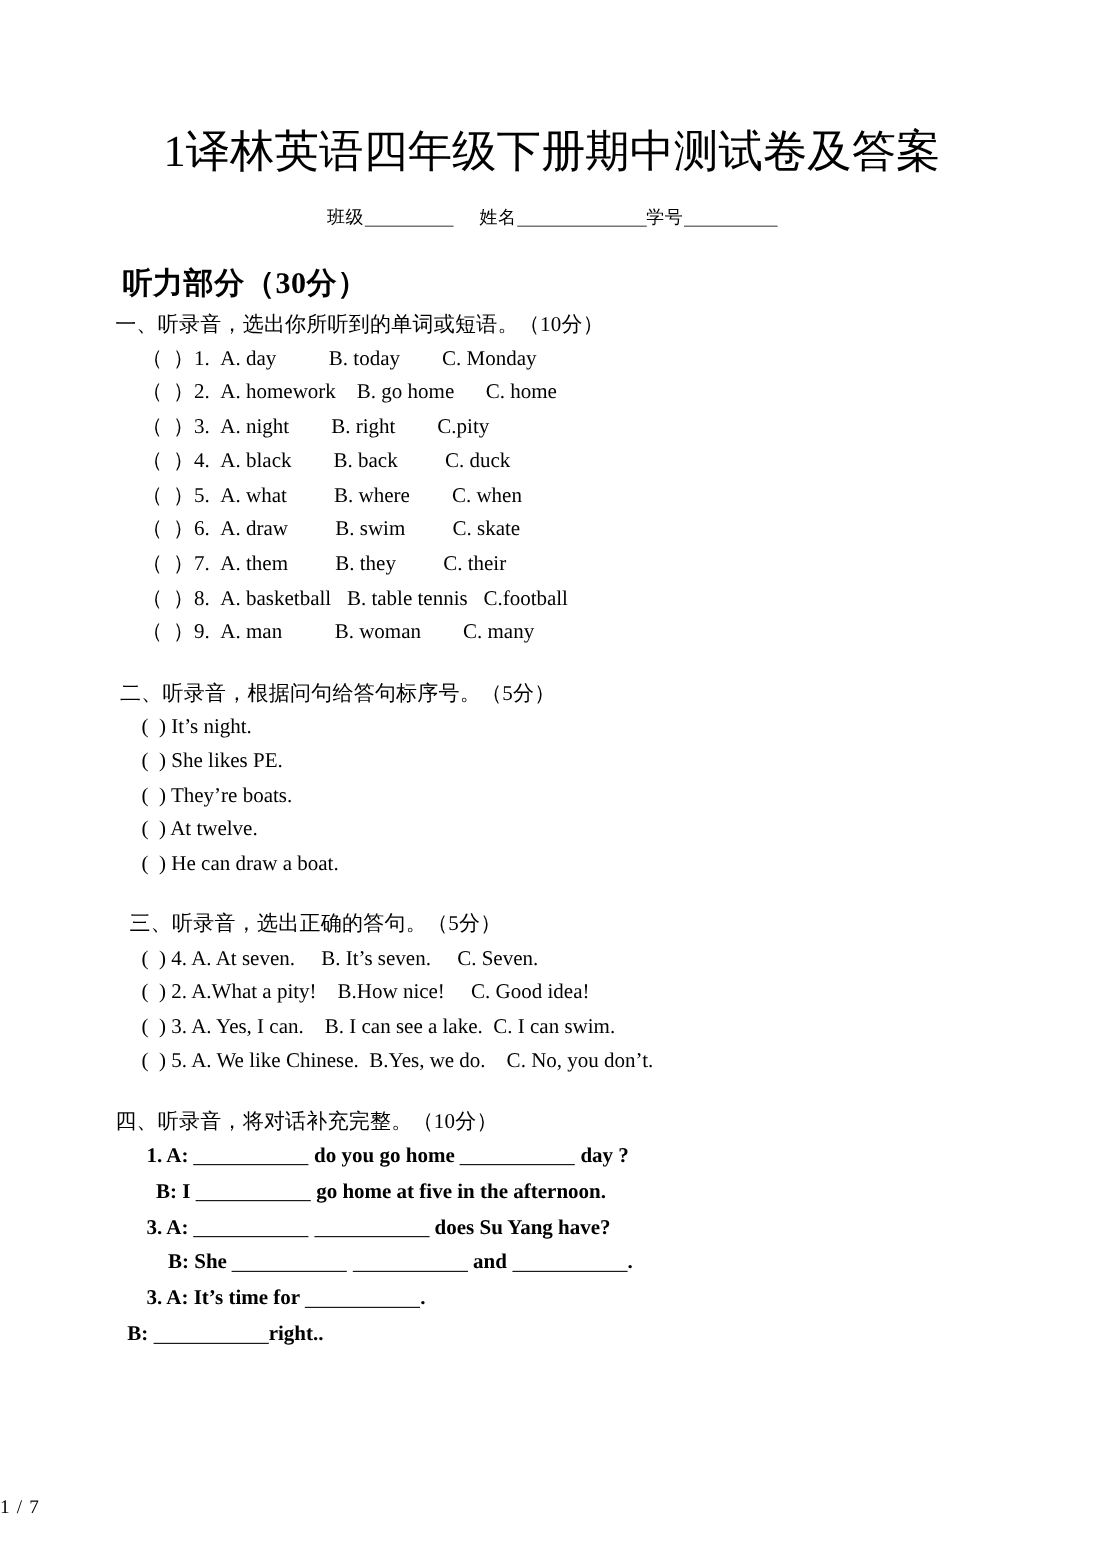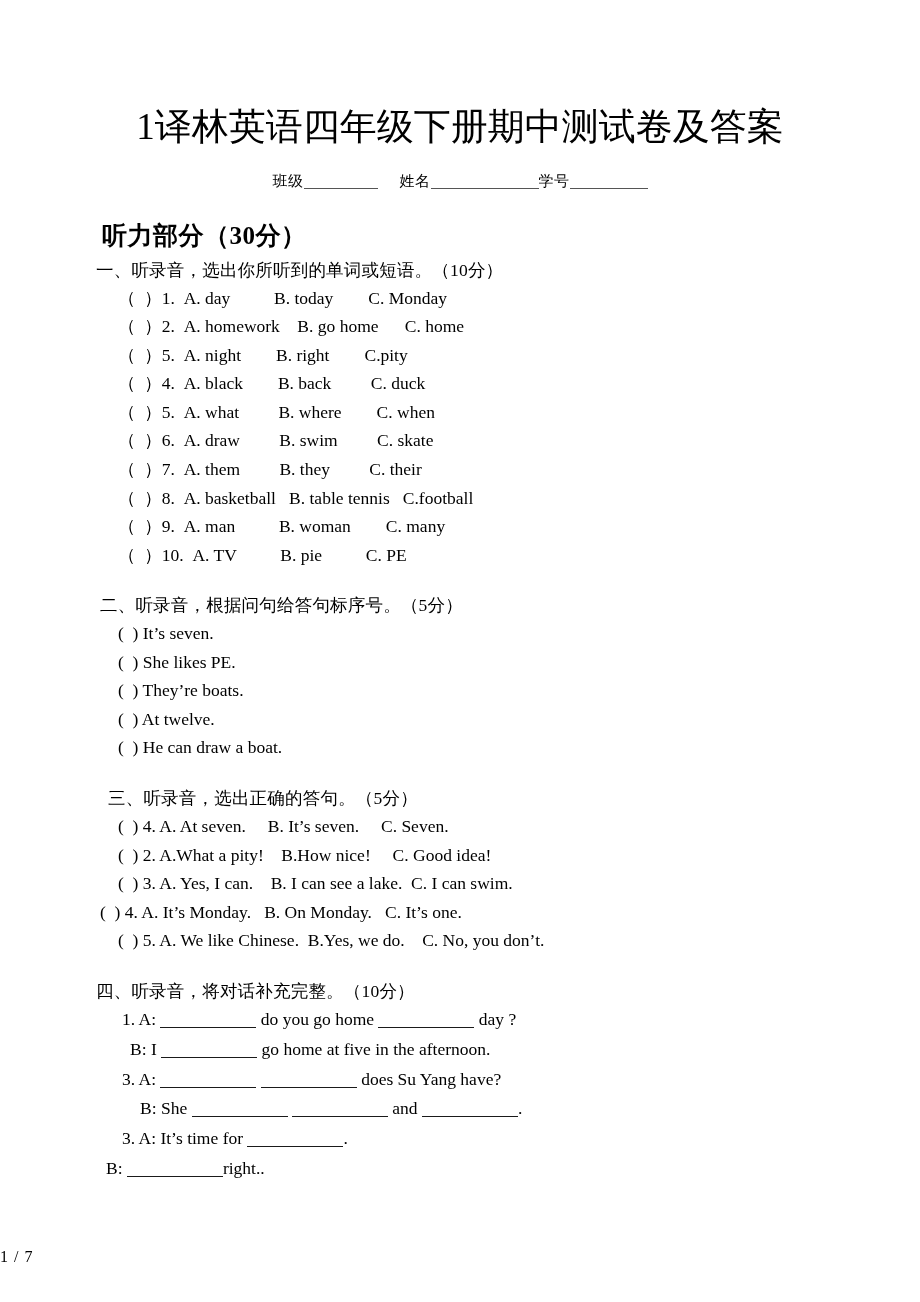--- a/index.html
+++ b/index.html
@@ -95,20 +95,21 @@
   .q-item.shift-left { margin-left: 4px; }
 
   .block-gap { height: 22px; }
 
   
   .fill-line {
     font-size: 17.5px;
     line-height: 1.70;
     white-space: pre;
     margin-left: 22px;
+    font-weight: bold;
   }
   .fill-line.i-a { margin-left: 26px; }
   .fill-line.i-b { margin-left: 34px; }
   .fill-line.i-b2 { margin-left: 44px; }
   .fill-line.i-c { margin-left: 26px; }
   .fill-line.i-d { margin-left: 10px; }
 
   .u {
     display: inline-block;
     border-bottom: 1px solid #1a1a1a;
@@ -140,49 +141,47 @@
   </div>
 
   <div class="content">
 
     <div class="part-heading">听力部分（30分）</div>
 
     <div class="sec-heading ind-0">一、听录音，选出你所听到的单词或短语。（10分）</div>
     <ul class="q-list">
       <li class="q-item">（  ）1.  A. day          B. today        C. Monday</li>
       <li class="q-item">（  ）2.  A. homework    B. go home      C. home</li>
-      <li class="q-item">（  ）5.  A. night        B. right        C.pity</li>
+      <li class="q-item">（  ）3.  A. night        B. right        C.pity</li>
       <li class="q-item">（  ）4.  A. black        B. back         C. duck</li>
       <li class="q-item">（  ）5.  A. what         B. where        C. when</li>
       <li class="q-item">（  ）6.  A. draw         B. swim         C. skate</li>
       <li class="q-item">（  ）7.  A. them         B. they         C. their</li>
       <li class="q-item">（  ）8.  A. basketball   B. table tennis   C.football</li>
       <li class="q-item">（  ）9.  A. man          B. woman        C. many</li>
-      <li class="q-item">（  ）10.  A. TV          B. pie          C. PE</li>
     </ul>
 
     <div class="block-gap"></div>
 
     <div class="sec-heading ind-1">二、听录音，根据问句给答句标序号。（5分）</div>
     <ul class="q-list">
-      <li class="q-item">(  ) It’s seven.</li>
+      <li class="q-item">(  ) It’s night.</li>
       <li class="q-item">(  ) She likes PE.</li>
       <li class="q-item">(  ) They’re boats.</li>
       <li class="q-item">(  ) At twelve.</li>
       <li class="q-item">(  ) He can draw a boat.</li>
     </ul>
 
     <div class="block-gap"></div>
 
     <div class="sec-heading ind-2">三、听录音，选出正确的答句。（5分）</div>
     <ul class="q-list">
       <li class="q-item">(  ) 4. A. At seven.     B. It’s seven.     C. Seven.</li>
       <li class="q-item">(  ) 2. A.What a pity!    B.How nice!     C. Good idea!</li>
       <li class="q-item">(  ) 3. A. Yes, I can.    B. I can see a lake.  C. I can swim.</li>
-      <li class="q-item shift-left">(  ) 4. A. It’s Monday.   B. On Monday.   C. It’s one.</li>
       <li class="q-item">(  ) 5. A. We like Chinese.  B.Yes, we do.    C. No, you don’t.</li>
     </ul>
 
     <div class="block-gap"></div>
 
     <div class="sec-heading ind-0">四、听录音，将对话补充完整。（10分）</div>
     <div id="fill-lines">
         <div class="fill-line i-a"><span>1. A: </span><span class="u u-w"></span><span> do you go home </span><span class="u u-w"></span><span> day ?</span></div>
         <div class="fill-line i-b"><span>B: I </span><span class="u u-w"></span><span> go home at five in the afternoon.</span></div>
         <div class="fill-line i-a"><span>3. A: </span><span class="u u-w"></span><span> </span><span class="u u-w"></span><span> does Su Yang have?</span></div>

